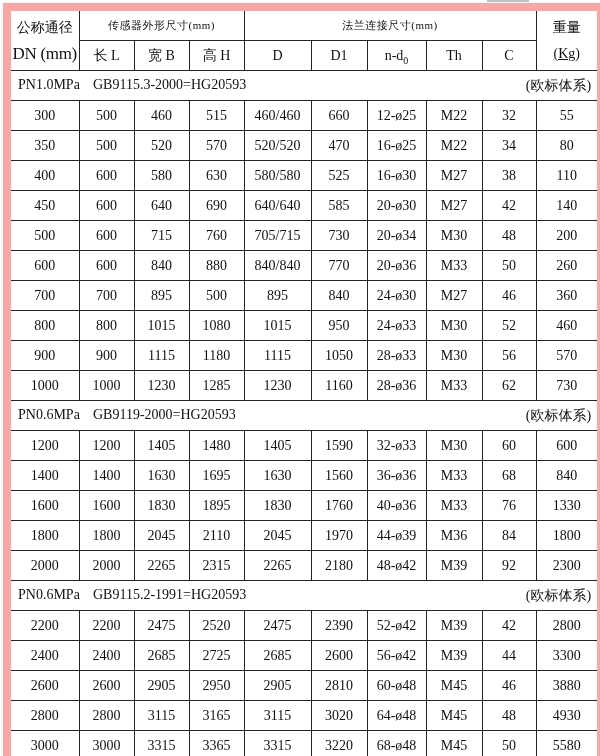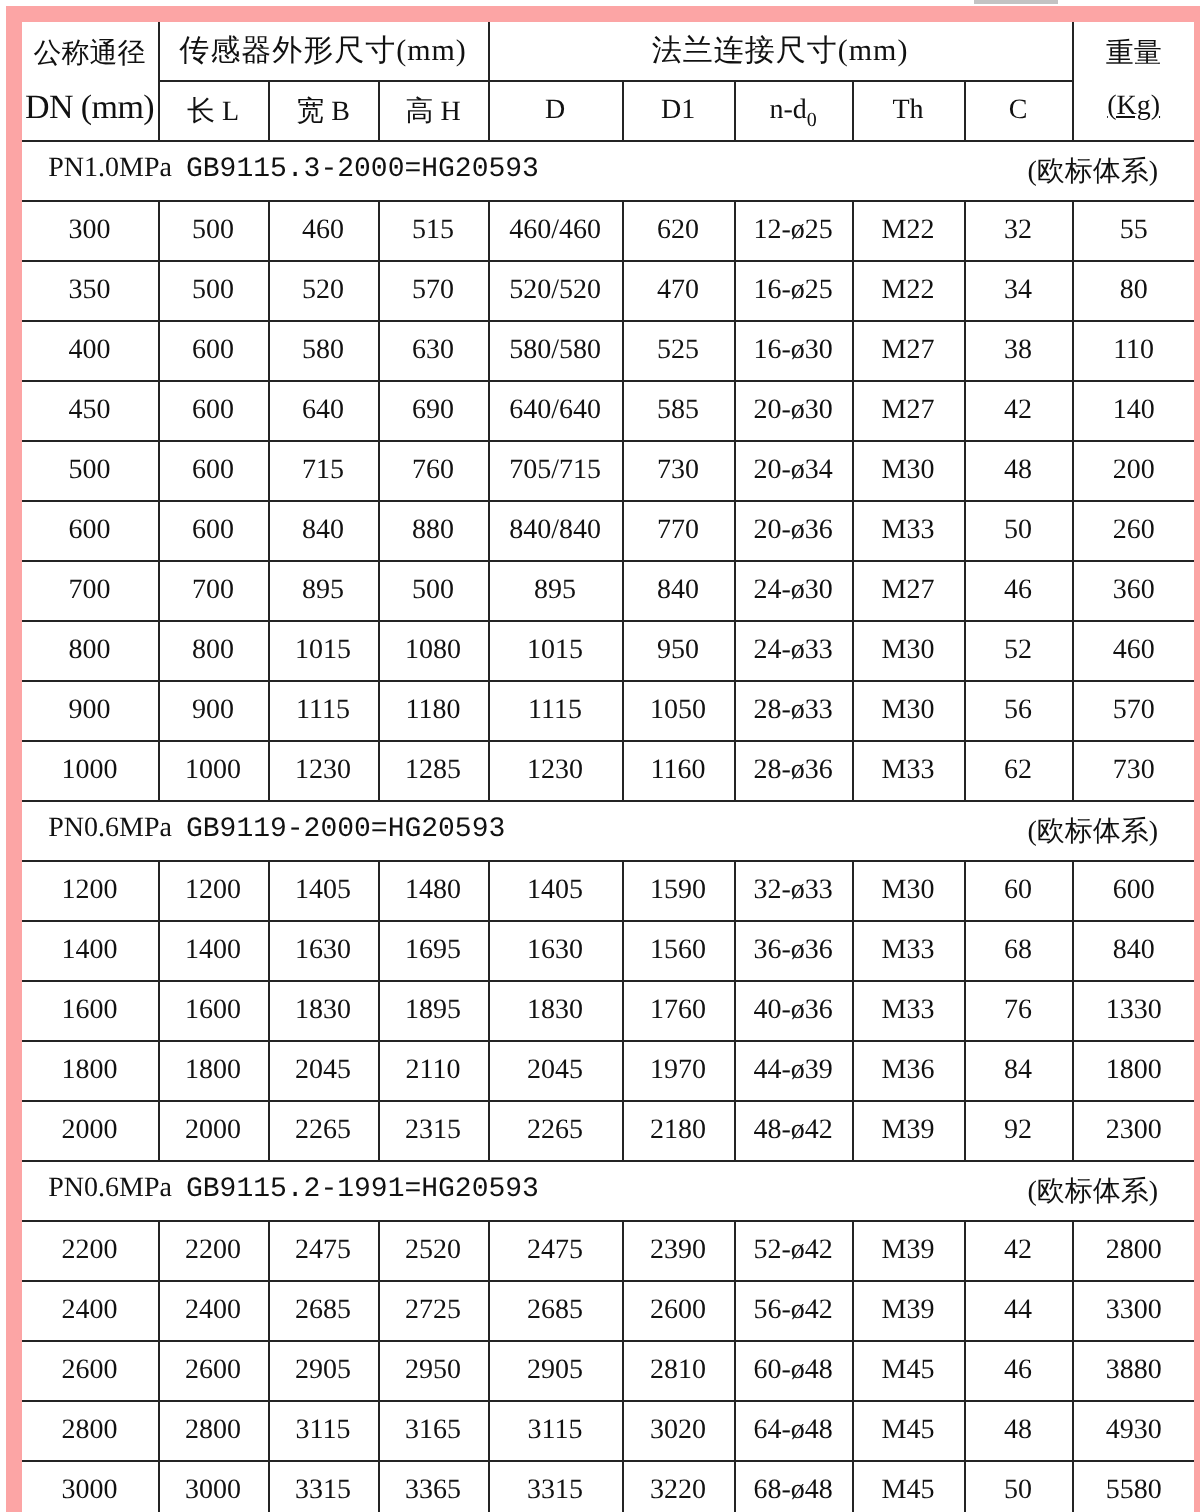--- a/index.html
+++ b/index.html
@@ -26,32 +26,32 @@
     border:1px solid #242424;
     text-align:center;
     vertical-align:middle;
     font-size:14px;
     height:29px;
     padding:0;
     white-space:nowrap;
     overflow:hidden;
   }
   thead td{font-size:14px;}
-  .group-cell{font-size:15px;letter-spacing:.5px;}
+  .group-cell{font-size:11px;letter-spacing:.5px;}
   .two-line{line-height:26px;}
   .dn-line2{font-size:17px;letter-spacing:-.3px;}
   .kg-line{font-size:14px;text-decoration:underline;}
   sub{font-size:10px;line-height:0;}
   tr.section-row td{
     text-align:left;
     font-size:14px;
   }
-  .sec-pressure{display:inline-block;width:68px;padding-left:7px;text-align:right;}
-  .sec-standard{display:inline-block;padding-left:7px;font-family:Liberation Mono, monospace;}
-  .sec-note{float:right;padding-right:18px;}
+  .sec-pressure{display:inline-block;width:68px;padding-left:7px;}
+  .sec-standard{display:inline-block;padding-left:7px;}
+  .sec-note{float:right;padding-right:6px;}
 </style>
 </head>
 <body>
 
 <div class="artifact"></div>
 
 <table class="spec">
   <colgroup>
     <col style="width:72px">
       <col style="width:55px">
@@ -91,21 +91,21 @@
   <tbody>
       <tr class="section-row">
         <td colspan="10"><span class="sec-pressure">PN1.0MPa</span><span class="sec-standard">GB9115.3-2000=HG20593</span><span class="sec-note">(欧标体系)</span></td>
       </tr>
       <tr>
         <td>300</td>
         <td>500</td>
         <td>460</td>
         <td>515</td>
         <td>460/460</td>
-        <td>620</td>
+        <td>660</td>
         <td>12-ø25</td>
         <td>M22</td>
         <td>32</td>
         <td>55</td>
       </tr>
       <tr>
         <td>350</td>
         <td>500</td>
         <td>520</td>
         <td>570</td>

